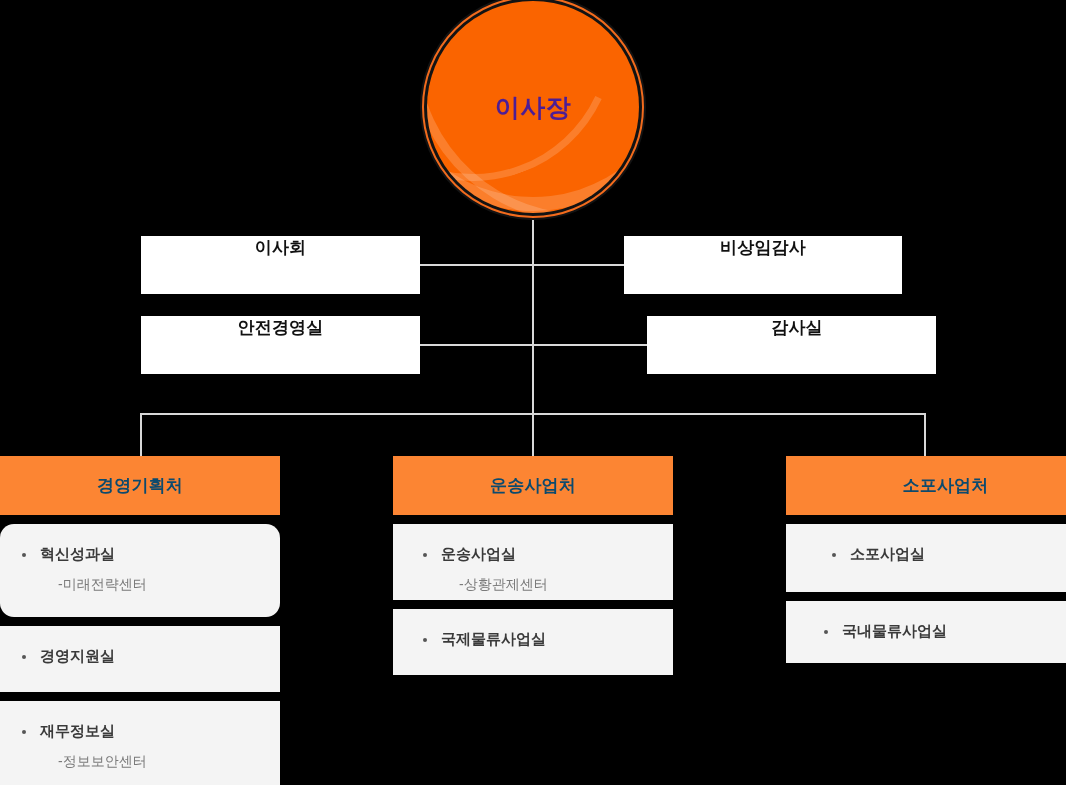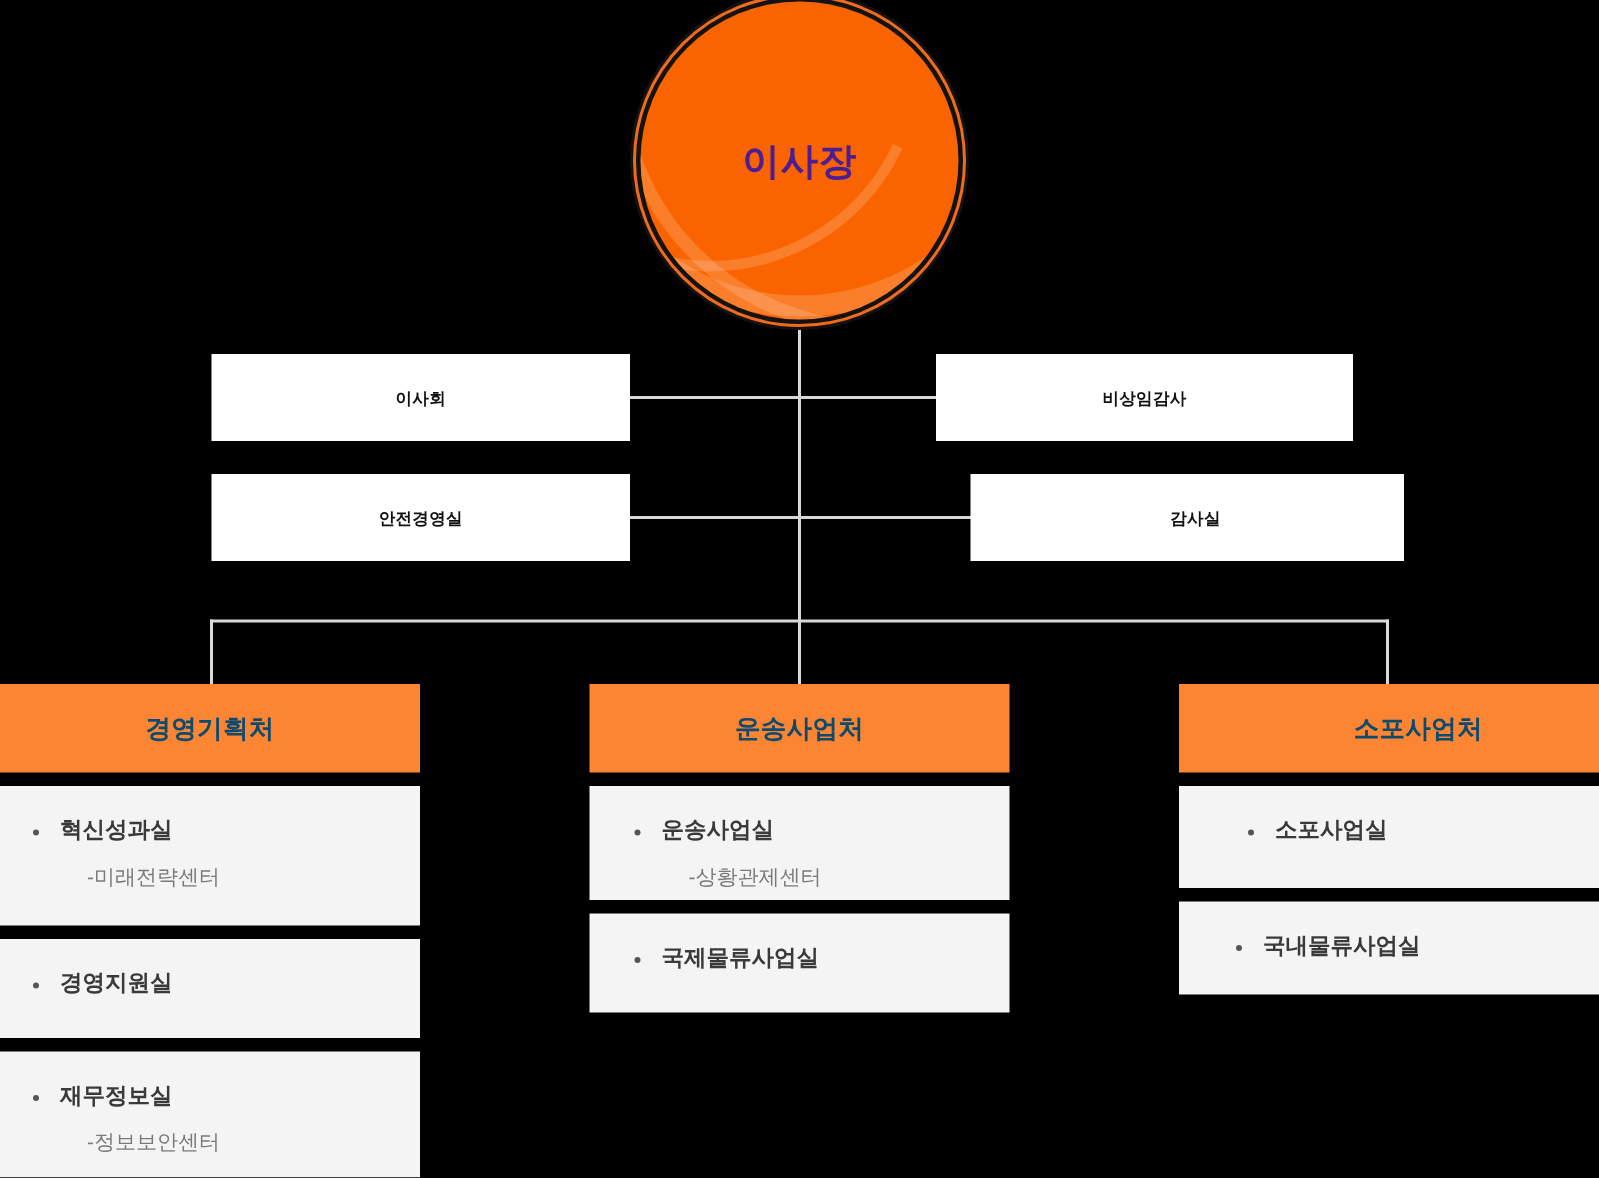--- a/index.html
+++ b/index.html
@@ -103,24 +103,24 @@
     font-weight: bold;
     letter-spacing: 0.5px;
     z-index: 4;
   }
 
   
   .side-box {
     position: absolute;
     background: #ffffff;
     color: #111111;
-    font-size: 11px;
+    font-size: 17px;
     font-weight: bold;
     display: flex;
-    align-items: center;
+    align-items: flex-start;
     justify-content: center;
     letter-spacing: 0.2px;
   }
 
   
   .dept-col { position: absolute; }
   .dept-head {
     background: #fc8533;
     color: #0c4a6e;
     font-size: 17px;
@@ -202,21 +202,21 @@
     <span>비상임감사</span>
   </div>
 
   <div class="side-box" style="left:647px; top:316px; width:278px; height:58px;padding-left:11px;">
     <span>감사실</span>
   </div>
 
   <div class="dept-col" style="left:0px; top:456px; width:280px;">
     <div class="dept-head">경영기획처</div>
 
-    <div class="dept-cell" style="height:93px; padding-left:22px;">
+    <div class="dept-cell" style="height:93px; padding-left:22px;border-radius:14px;">
       <div class="cell-main">
         <span class="bullet"></span>
         <span class="cell-main-text" style="margin-left:14px;">혁신성과실</span>
       </div>
       <div class="cell-sub" style="padding-left:36px;">-미래전략센터</div>
     </div>
 
     <div class="dept-cell" style="height:66px; padding-left:22px;">
       <div class="cell-main">
         <span class="bullet"></span>

